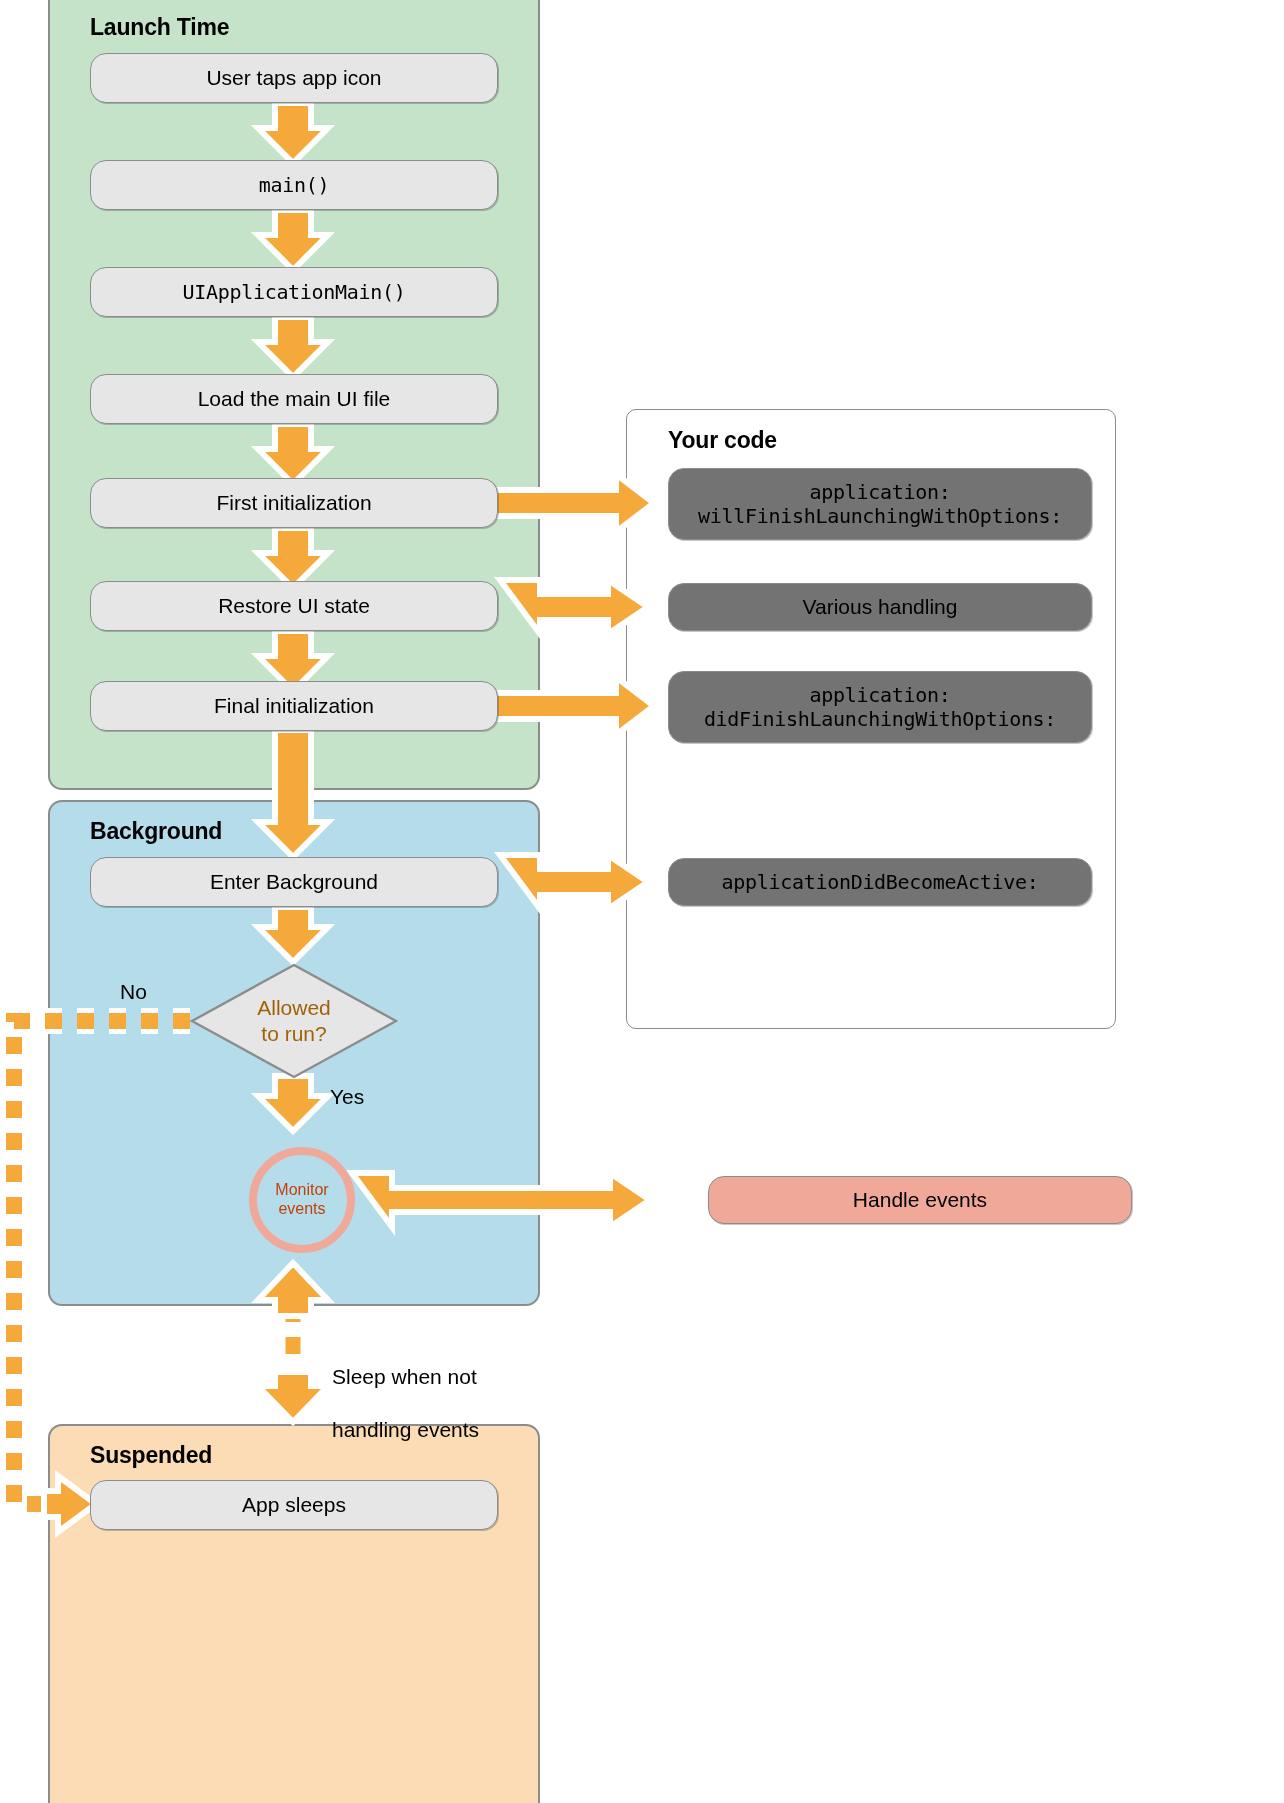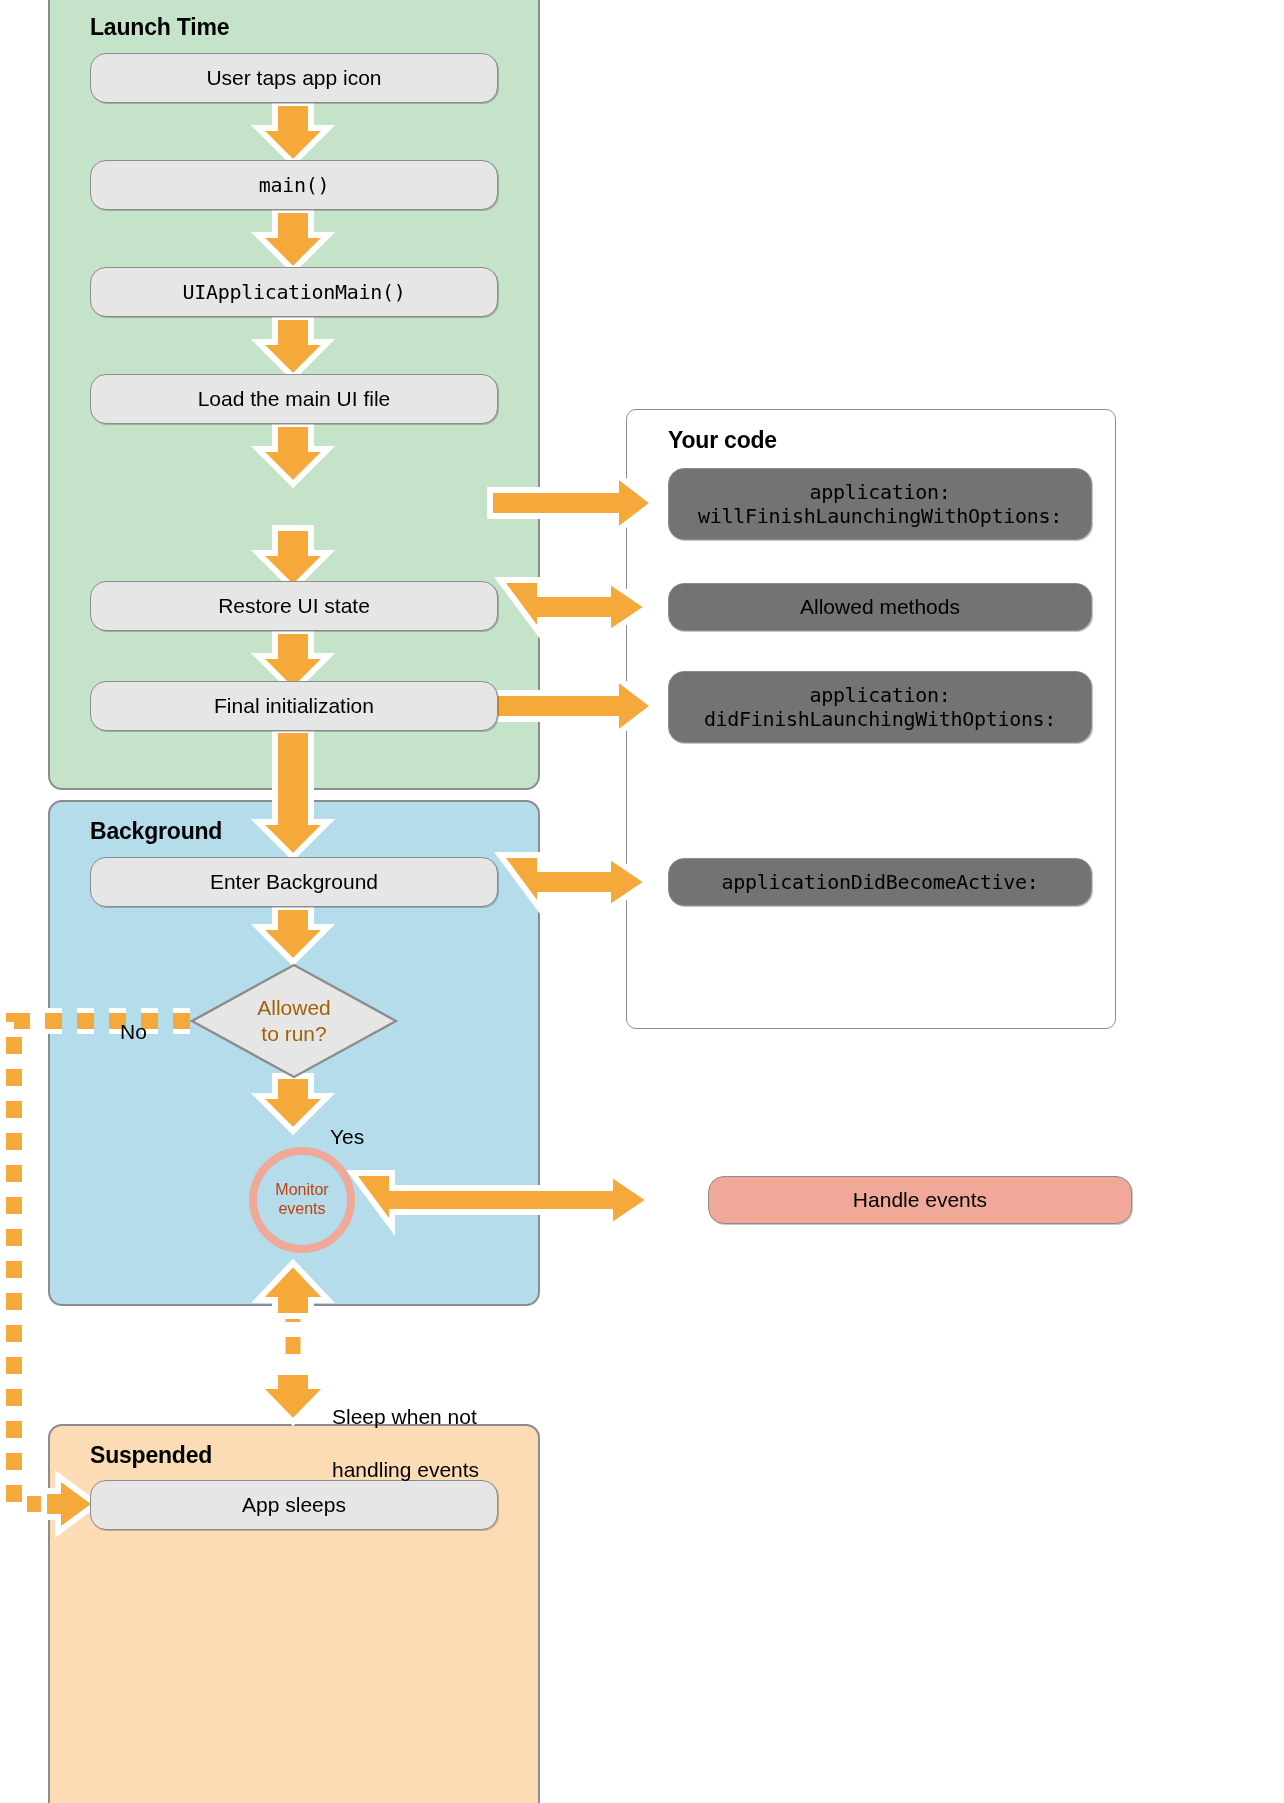--- a/index.html
+++ b/index.html
@@ -146,21 +146,20 @@
     pointer-events: none;
   }
 
   
   .edge-label {
     position: absolute;
     font-size: 21px;
     color: #000;
     line-height: 1.25;
     white-space: pre-line;
-    margin-top: 40px;
   }
 </style>
 </head>
 <body>
 
 <div id="diagram">
 
   <div class="phase" id="phase-launch"></div>
   <div class="phase" id="phase-background"></div>
   <div class="phase" id="phase-suspended"></div>
@@ -255,20 +254,21 @@
   <div class="phase-title" style="left:668px; top:427px;">Your code</div>
 
   <div class="node flowbox" style="top:53px;">User taps app icon</div>
 
   <div class="node flowbox mono" style="top:160px;text-align:right;">main()</div>
 
   <div class="node flowbox mono" style="top:267px;">UIApplicationMain()</div>
 
   <div class="node flowbox" style="top:374px;">Load the main UI file</div>
 
+  <div class="node flowbox" style="top:478px;">First initialization</div>
 
   <div class="node flowbox" style="top:581px;">Restore UI state</div>
 
   <div class="node flowbox" style="top:681px;">Final initialization</div>
 
   <div class="node flowbox" style="top:857px;">Enter Background</div>
 
   <div class="node flowbox" style="top:1480px;">App sleeps</div>
 
   <div id="diamond-wrap">
@@ -292,21 +292,21 @@
   <div class="edge-label" style="left:332px; top:1338px;">
     <span>Sleep when not</span><br>
     <span>handling events</span>
   </div>
 
   <div class="node codebox code mono" style="top:468px; height:72px; flex-direction:column;">
     <span>application:</span>
     <span>willFinishLaunchingWithOptions:</span>
   </div>
 
-  <div class="node codebox code" style="top:583px; height:48px;">Allowed methods</div>
+  <div class="node codebox code" style="top:583px; height:48px;">Various handling</div>
 
   <div class="node codebox code mono" style="top:671px; height:72px; flex-direction:column;">
     <span>application:</span>
     <span>didFinishLaunchingWithOptions:</span>
   </div>
 
   <div class="node codebox code mono" style="top:858px; height:48px;">applicationDidBecomeActive:</div>
 
   <div class="node codebox handle" style="top:1176px; height:48px;margin-left:40px;">Handle events</div>
 

